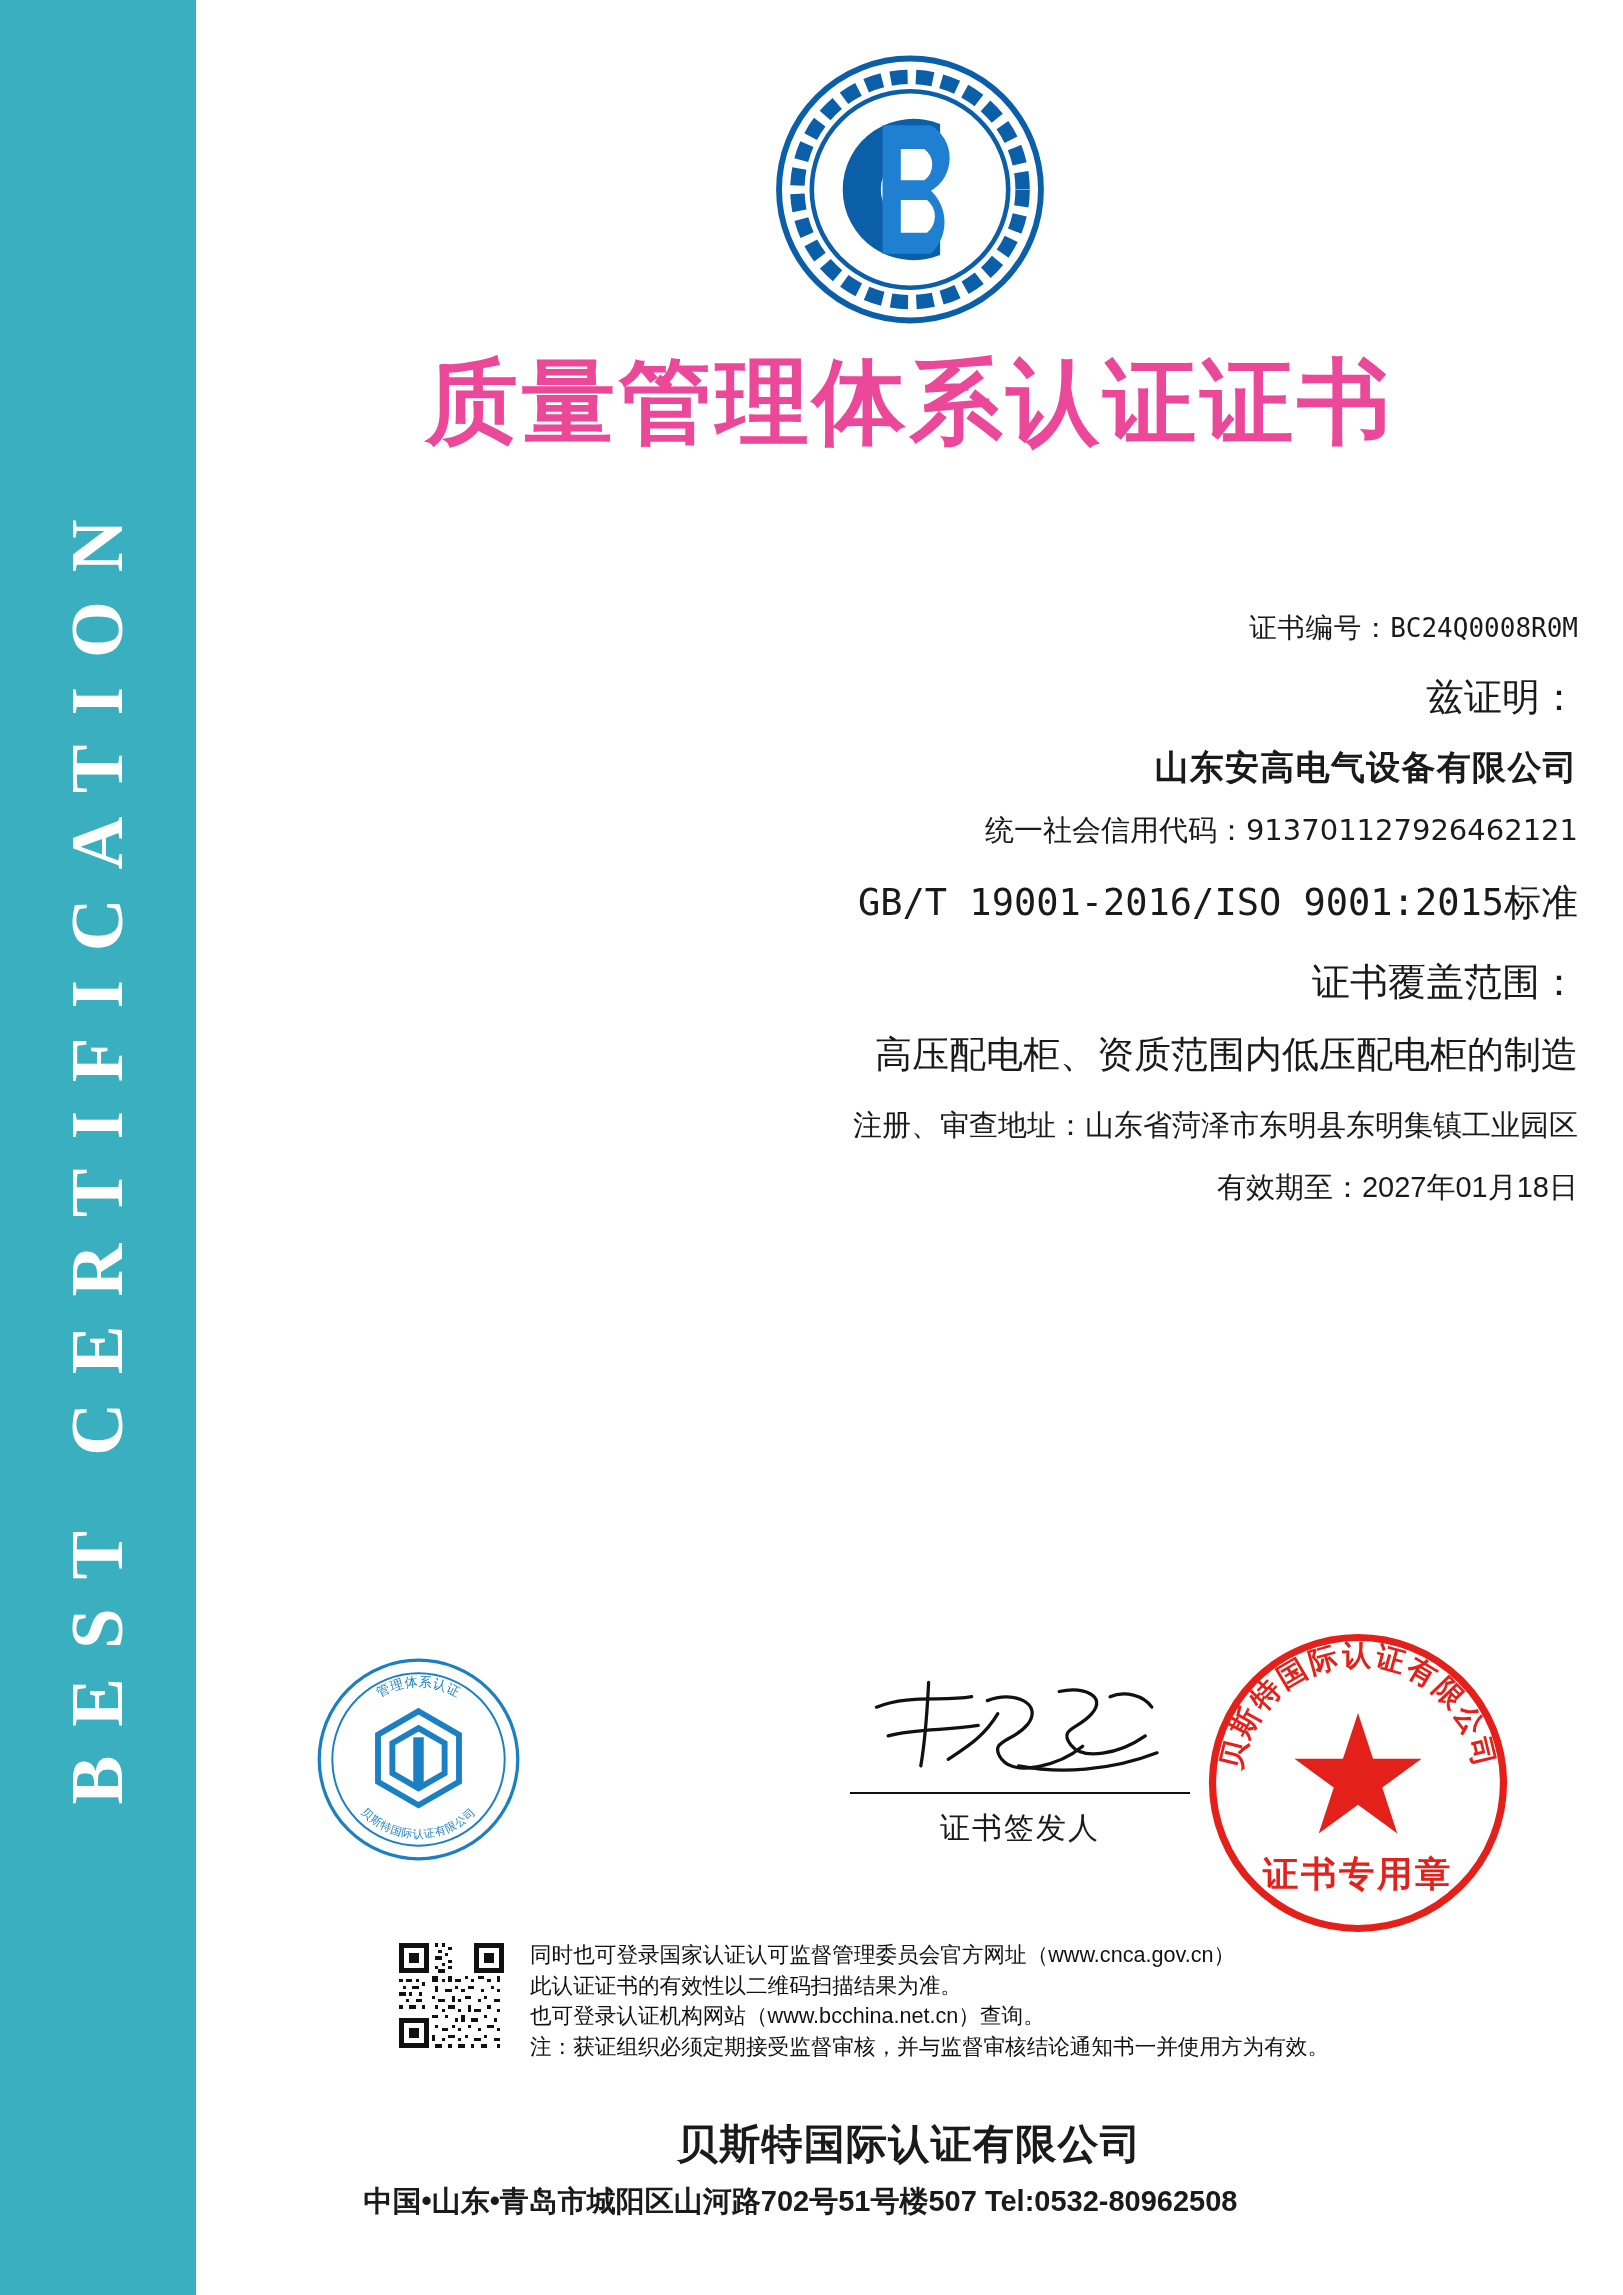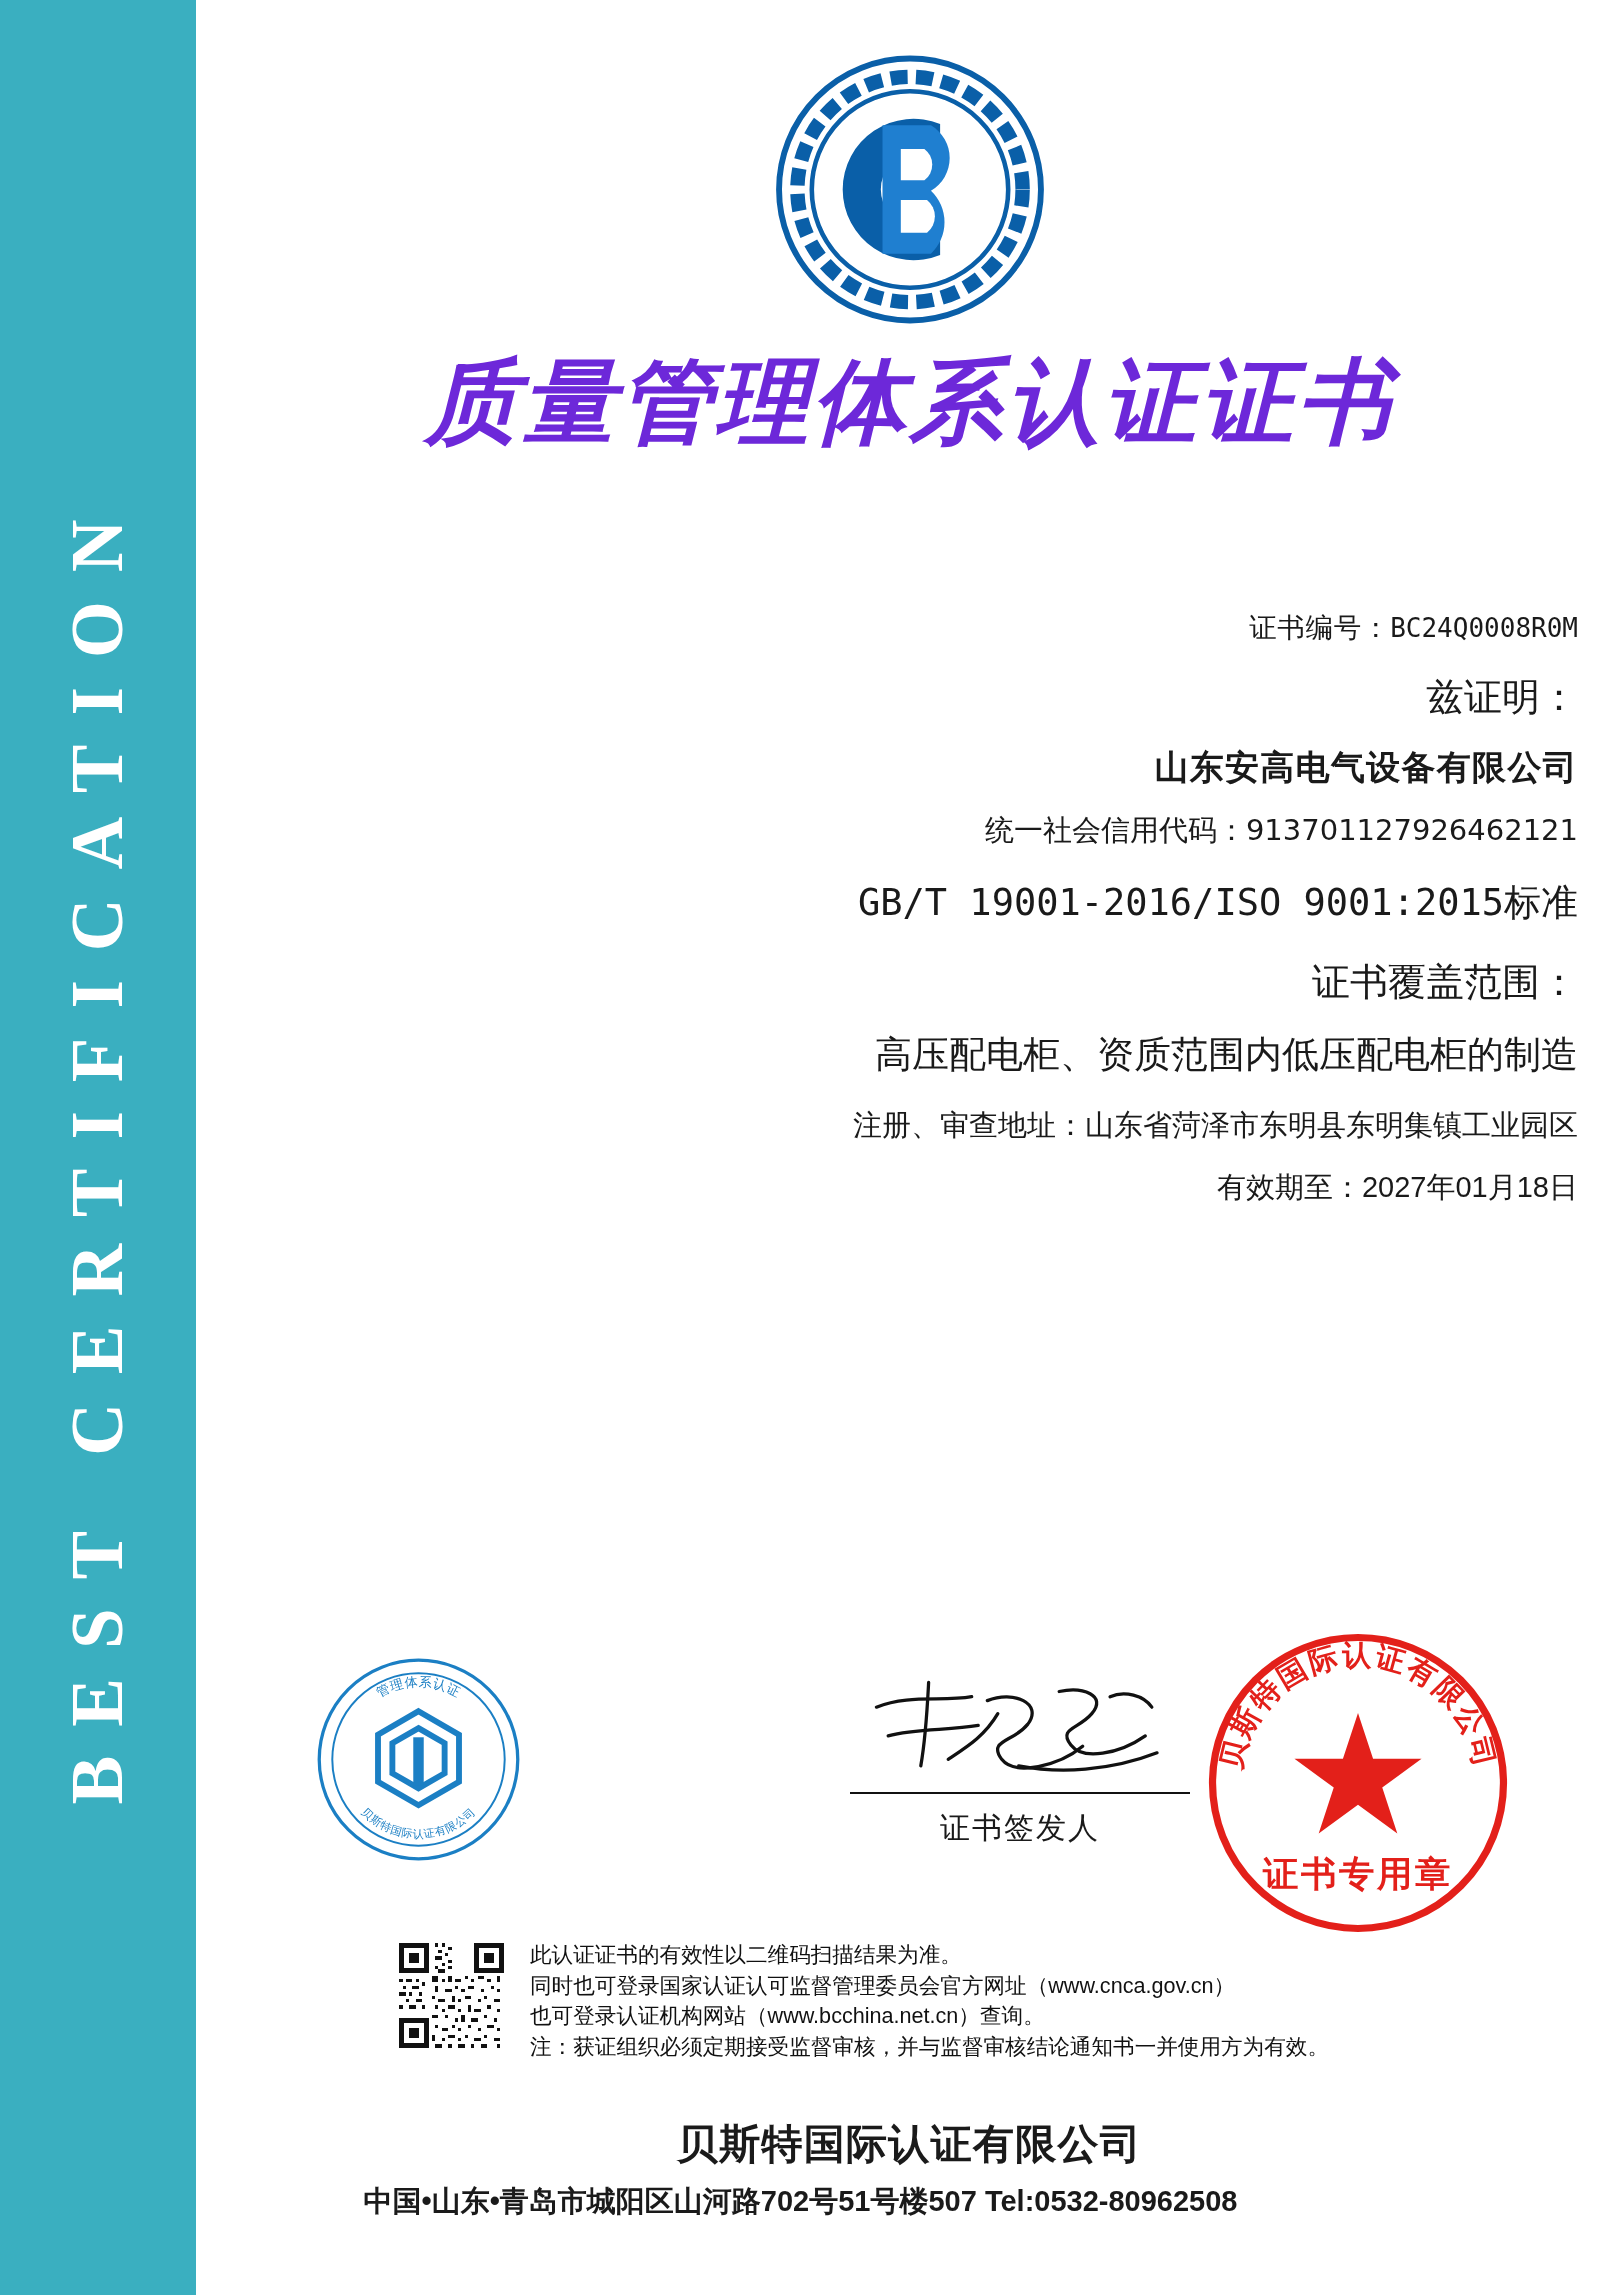--- a/index.html
+++ b/index.html
@@ -63,23 +63,22 @@
   
   .cert-title {
     position: absolute;
     top: 340px;
     left: 0;
     width: 1427px;
     text-align: center;
     font-size: 93px;
     font-weight: bold;
     letter-spacing: 3.9px;
-    color: #6d28d9;
+    color: #ec4899;
     font-family: "DejaVu Sans", sans-serif;
-    font-style: italic;
   }
 
   
   .body-block {
     position: absolute;
     top: 563px;
     left: 0;
     width: 1552px;
     padding-right: 170px;
     box-sizing: border-box;
@@ -439,22 +438,22 @@
           <rect x="16" y="32" width="1" height="1"></rect>
           <rect x="19" y="32" width="2" height="1"></rect>
         <rect x="23" y="32" width="1" height="1"></rect>
           <rect x="26" y="32" width="2" height="1"></rect>
           <rect x="31" y="32" width="1" height="1"></rect>
       </g>
     </svg>
   </div>
 
   <div class="foot-note">
+    <div>同时也可登录国家认证认可监督管理委员会官方网址（www.cnca.gov.cn）</div>
     <div>此认证证书的有效性以二维码扫描结果为准。</div>
-    <div>同时也可登录国家认证认可监督管理委员会官方网址（www.cnca.gov.cn）</div>
     <div>也可登录认证机构网站（www.bcchina.net.cn）查询。</div>
     <div>注：获证组织必须定期接受监督审核，并与监督审核结论通知书一并使用方为有效。</div>
   </div>
 
   <div class="footer-company">贝斯特国际认证有限公司</div>
   <div class="footer-address">中国•山东•青岛市城阳区山河路702号51号楼507  Tel:0532-80962508</div>
 
 </div>
 
 

